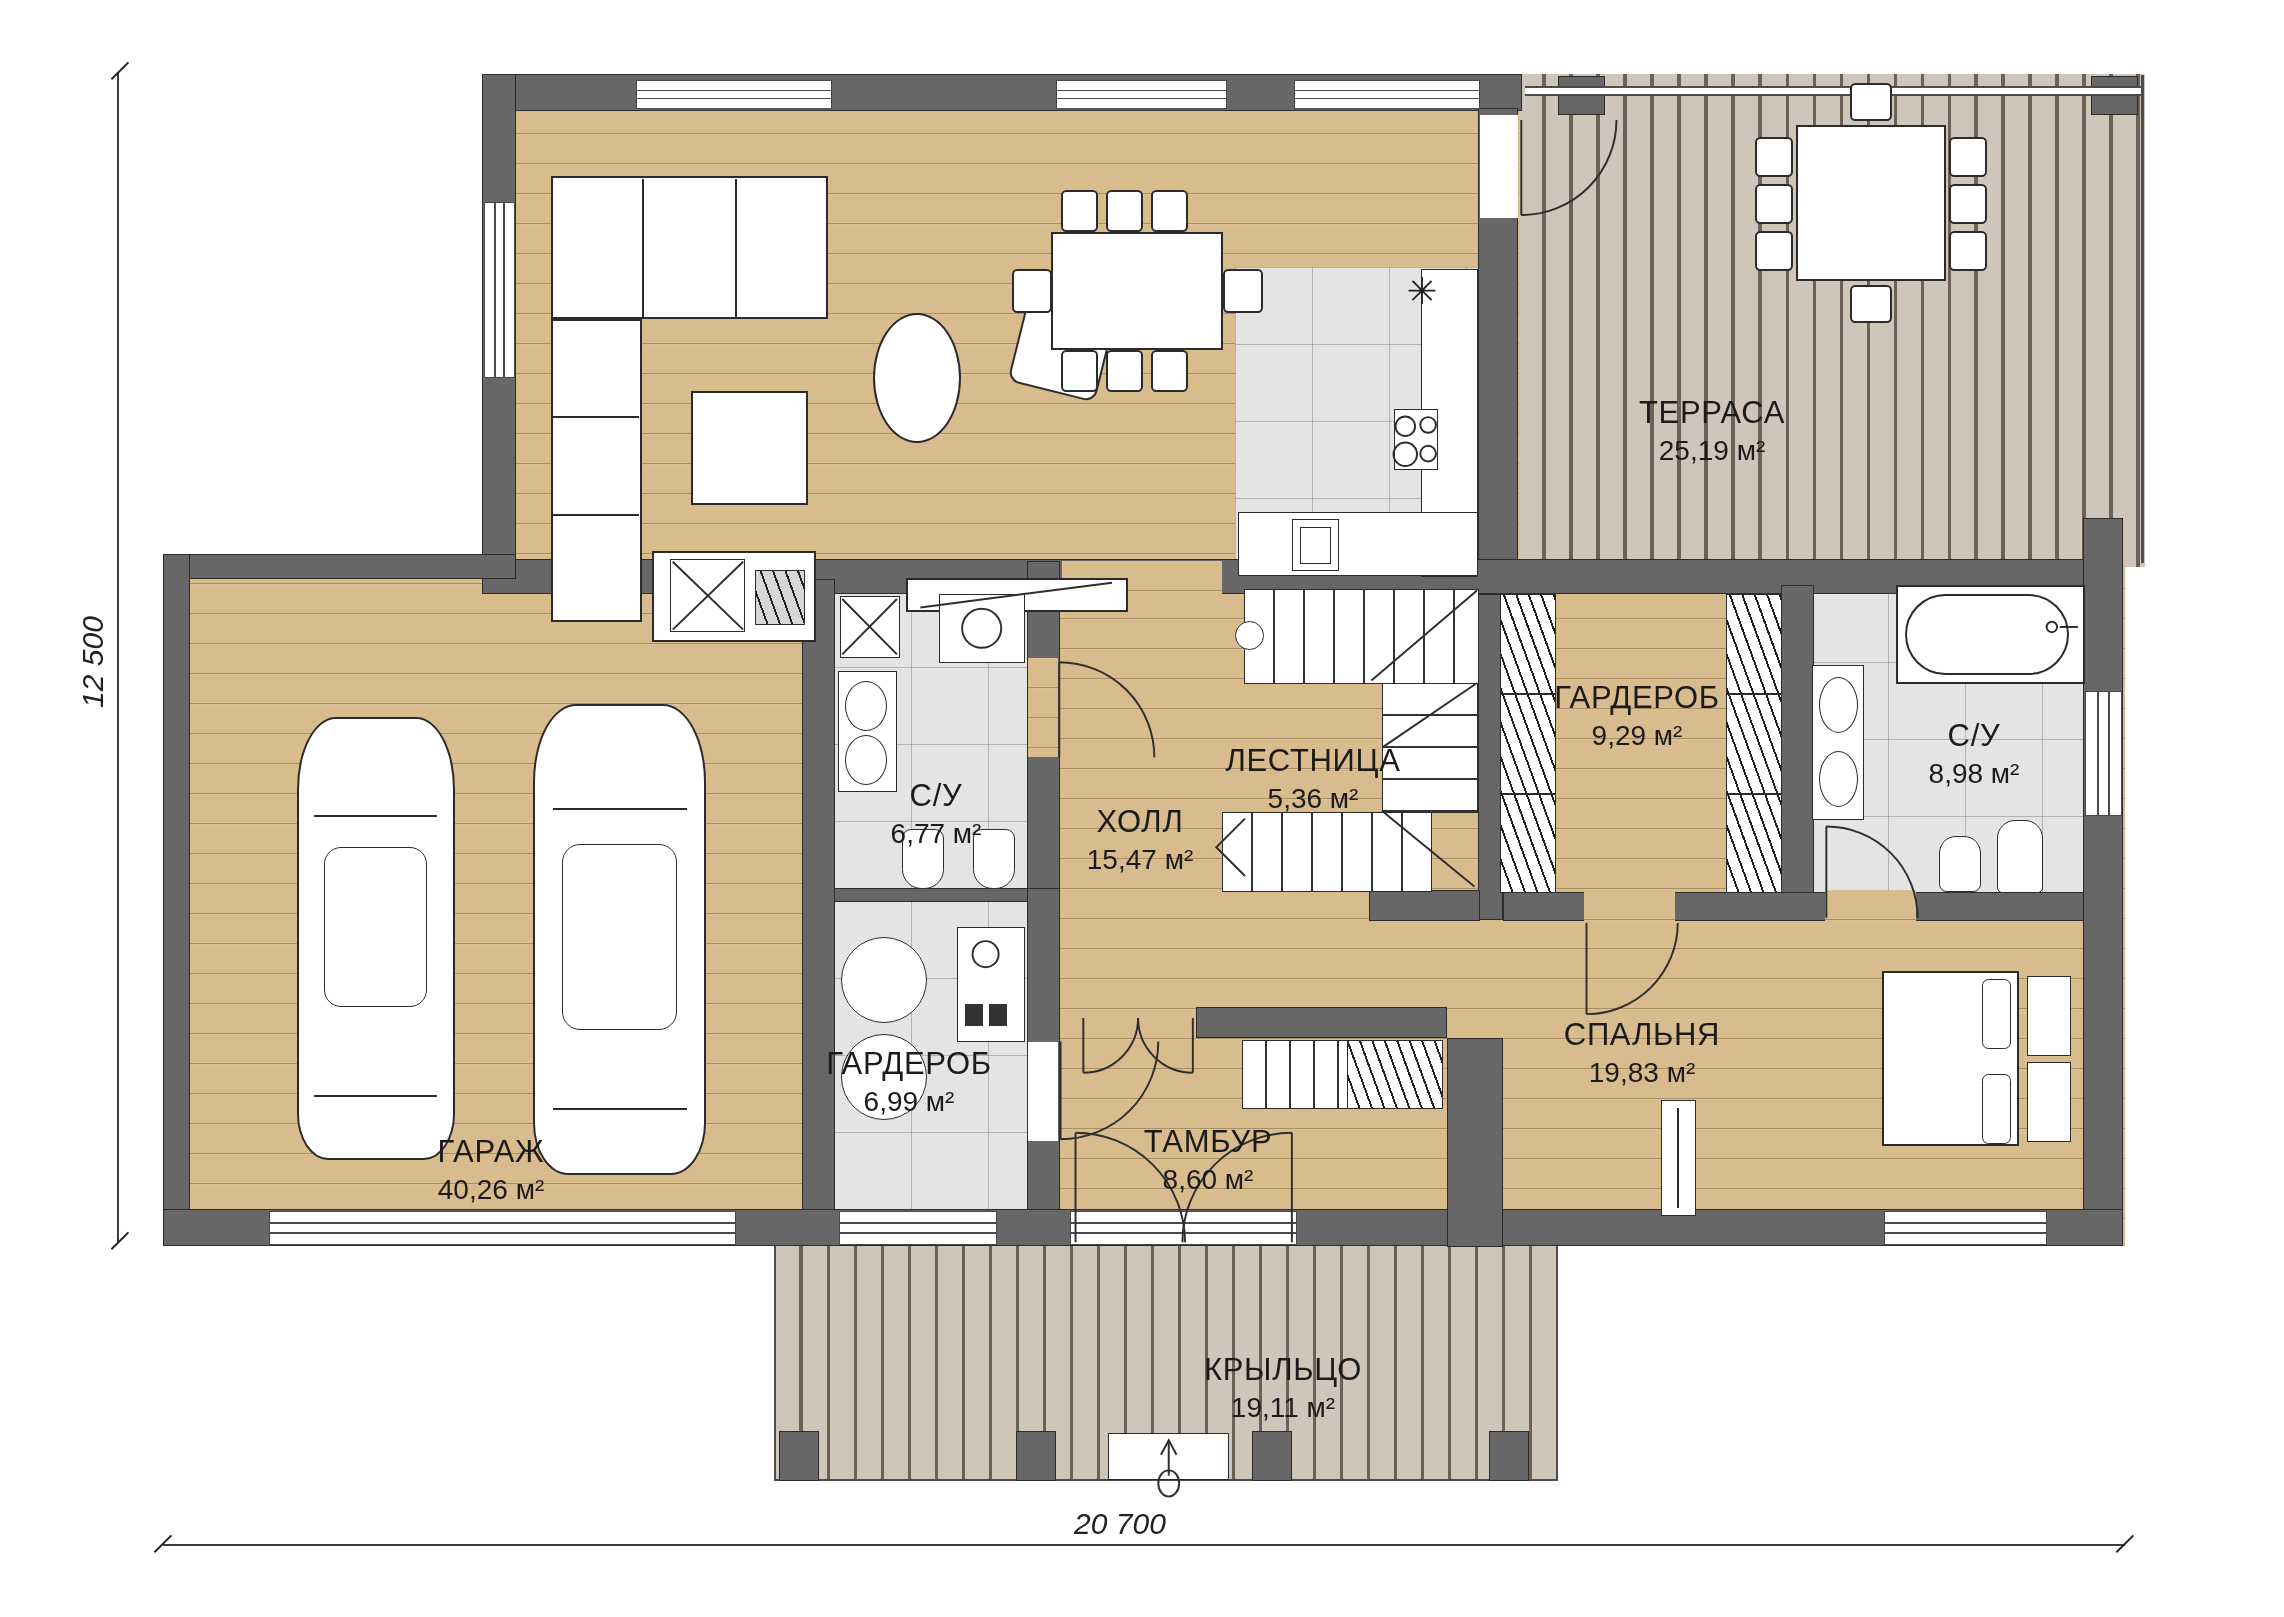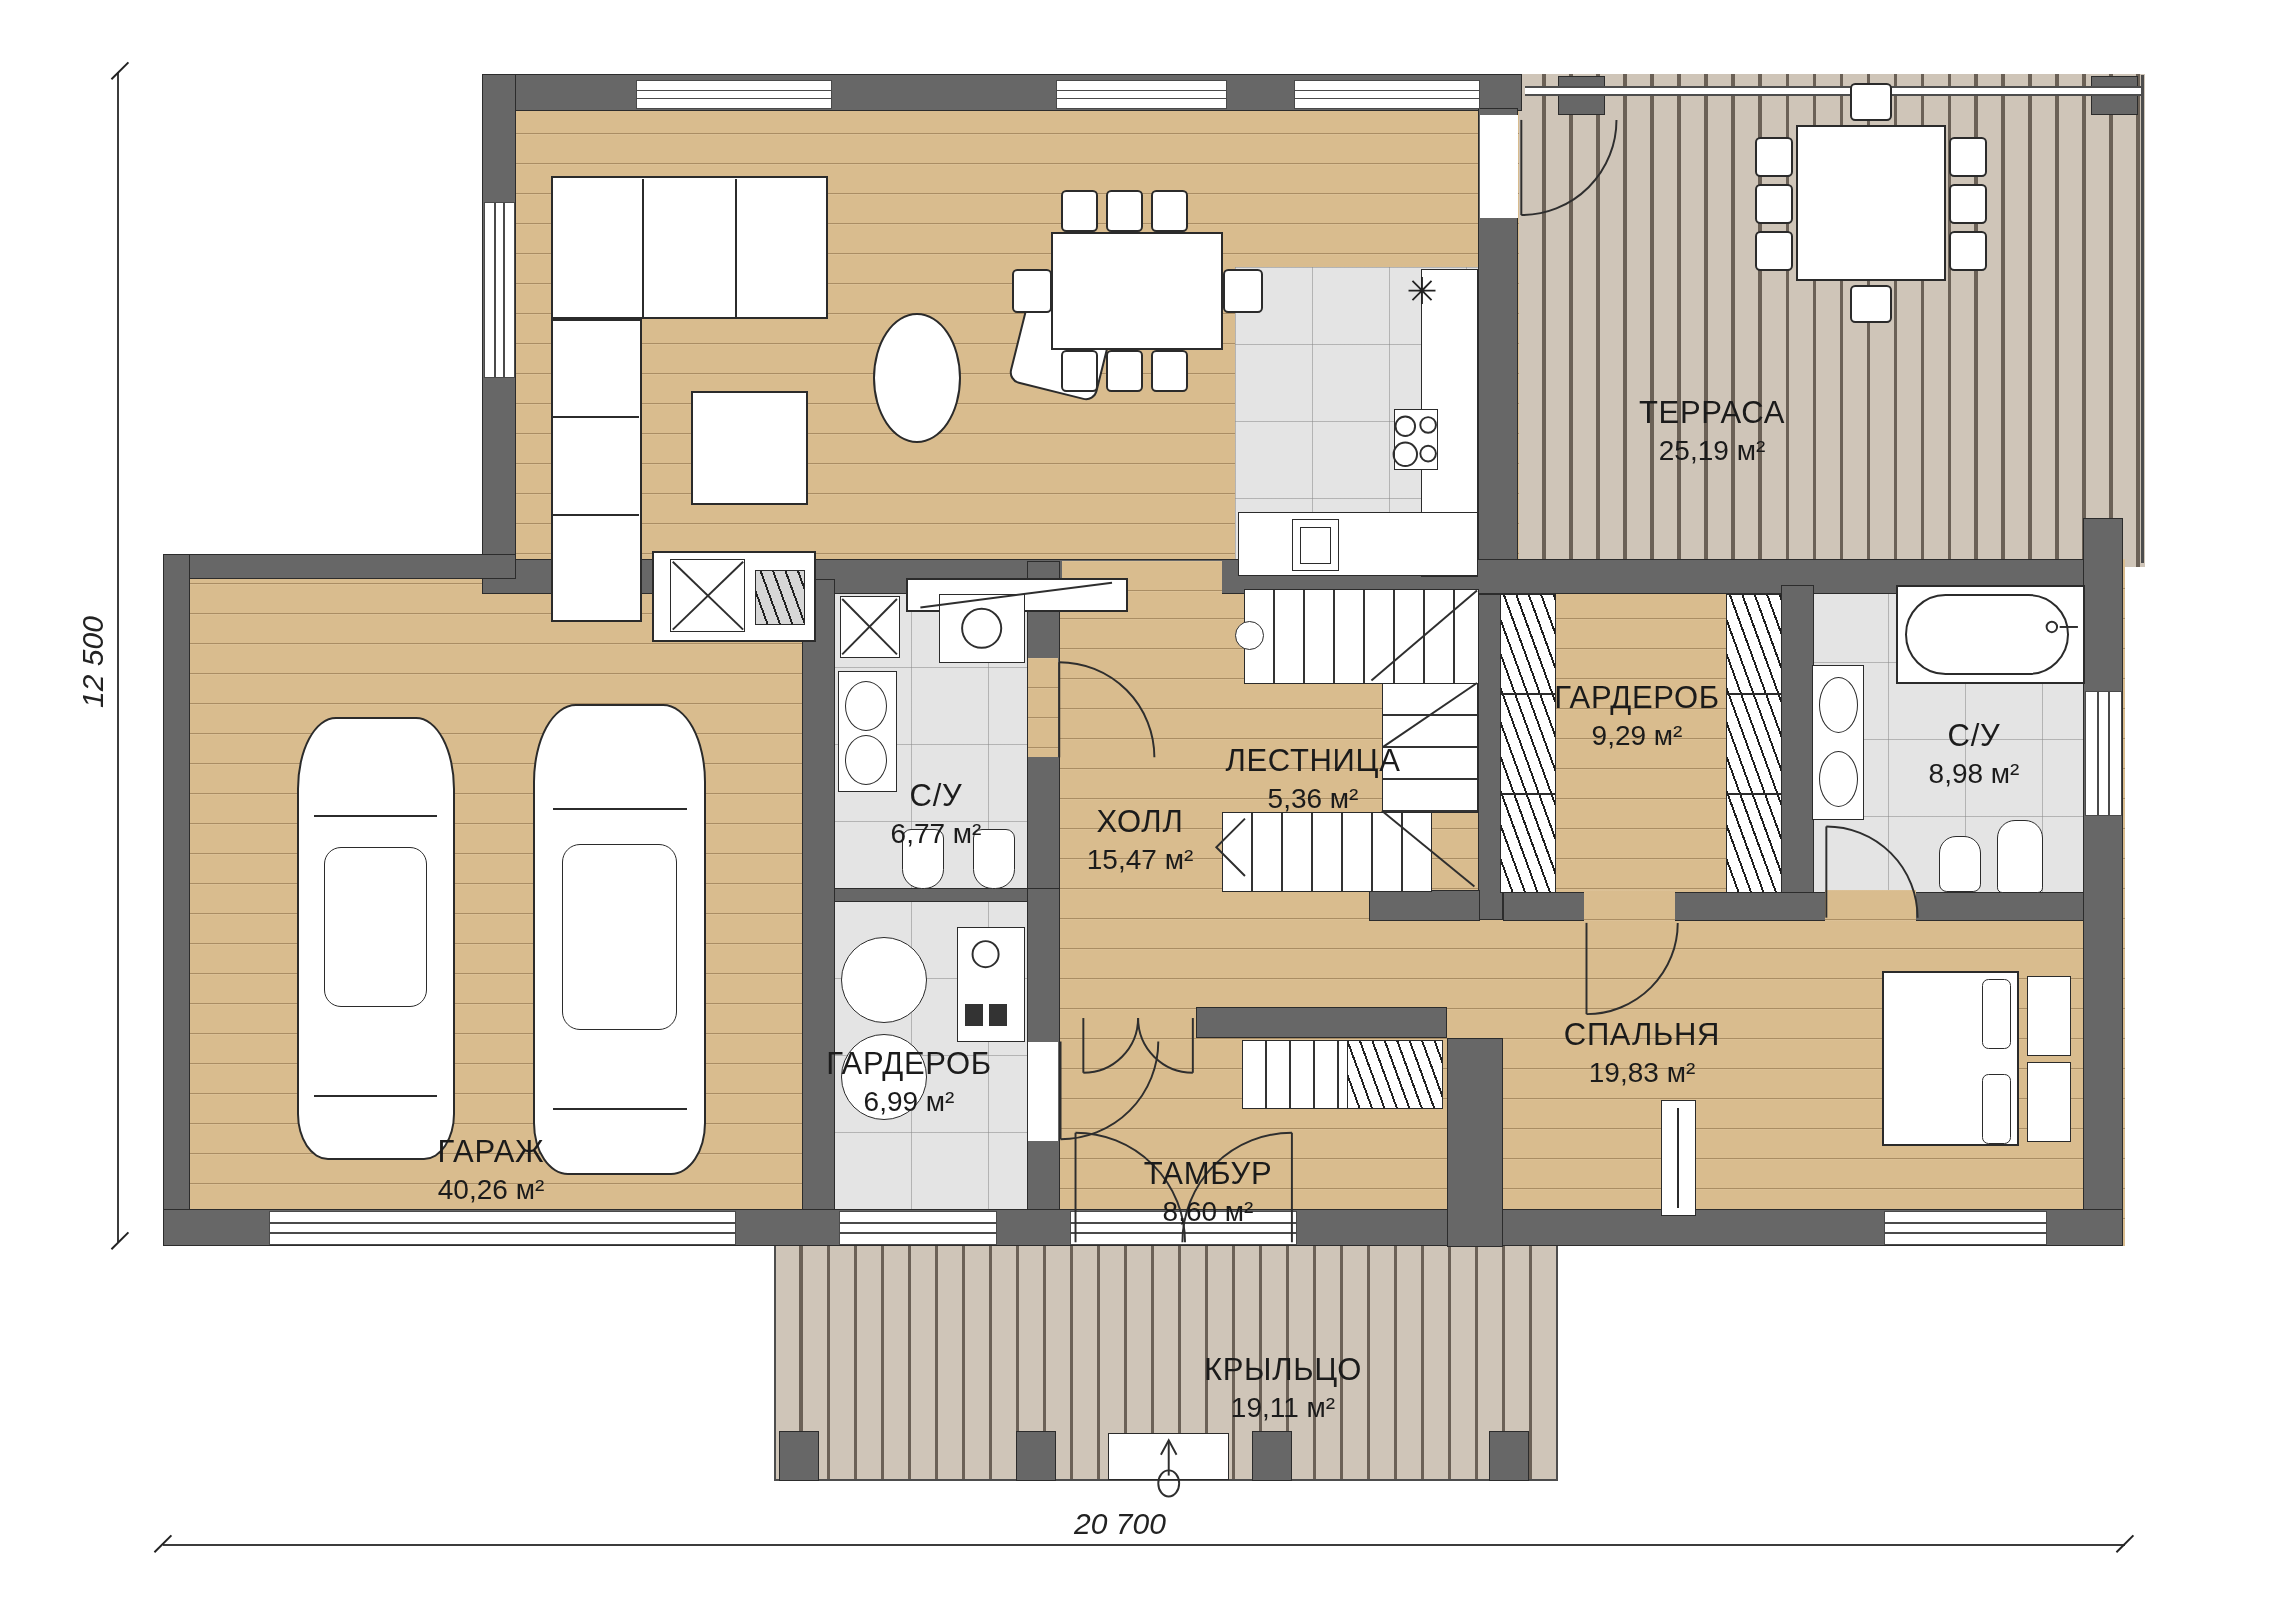--- a/index.html
+++ b/index.html
@@ -211,21 +211,21 @@
     <div class="ar">9,29 м²</div>
   </div>
   <div class="lbl" style="left:1974px;top:754px;">
     <div class="nm">С/У</div>
     <div class="ar">8,98 м²</div>
   </div>
   <div class="lbl" style="left:909px;top:1082px;">
     <div class="nm">ГАРДЕРОБ</div>
     <div class="ar">6,99 м²</div>
   </div>
-  <div class="lbl" style="left:1208px;top:1160px;margin-top:32px;">
+  <div class="lbl" style="left:1208px;top:1160px;">
     <div class="nm">ТАМБУР</div>
     <div class="ar">8,60 м²</div>
   </div>
   <div class="lbl" style="left:1642px;top:1053px;">
     <div class="nm">СПАЛЬНЯ</div>
     <div class="ar">19,83 м²</div>
   </div>
   <div class="lbl" style="left:1283px;top:1388px;">
     <div class="nm">КРЫЛЬЦО</div>
     <div class="ar">19,11 м²</div>

